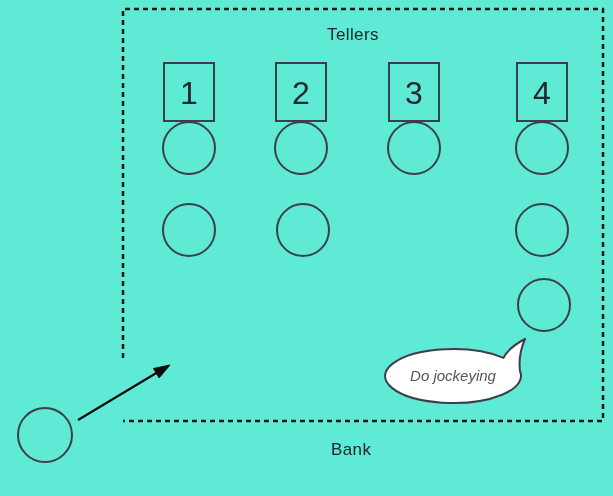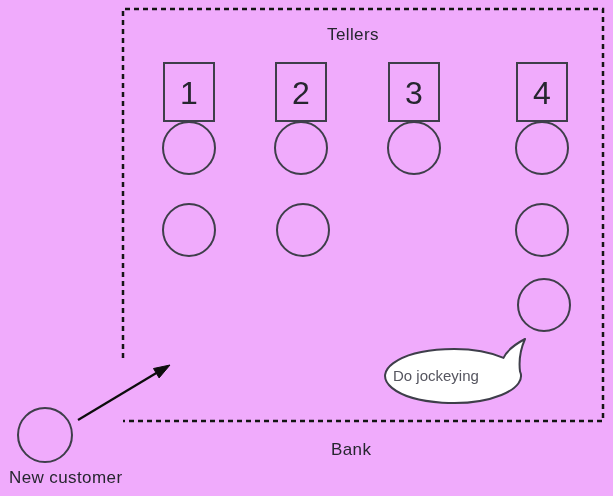--- a/index.html
+++ b/index.html
@@ -4,21 +4,21 @@
 <style>
   html, body {
     margin: 0;
     padding: 0;
     background: #ffffff;
   }
   .stage {
     position: relative;
     width: 613px;
     height: 496px;
-    background: #f0abfc;
+    background: #5eead4;
     overflow: hidden;
     font-family: "Liberation Sans", sans-serif;
   }
   .stage svg {
     position: absolute;
     left: 0;
     top: 0;
   }
   .sketch {
     fill: none;
@@ -65,24 +65,26 @@
     box-sizing: border-box;
     color: #26262f;
     font-size: 32px;
     line-height: 1;
   }
   .bubble-text {
     position: absolute;
     left: 393px;
     top: 368px;
     width: 120px;
+    text-align: center;
     color: #55555f;
     font-size: 15px;
     white-space: nowrap;
     line-height: 1.1;
+    font-style: italic;
   }
 </style>
 </head>
 <body>
 
 <div class="stage">
 
   <svg width="613" height="496" viewBox="0 0 613 496">
 
     <path class="dashedline" d="M123 358 L123 9 L603 9 L603 421 L123 421"></path>
@@ -116,15 +118,14 @@
 
   <div class="teller-number" style="left:164px;">1</div>
   <div class="teller-number" style="left:276px;">2</div>
   <div class="teller-number" style="left:389px;">3</div>
   <div class="teller-number" style="left:517px;">4</div>
 
   <div class="bubble-text">Do jockeying</div>
 
   <div class="label" style="left:331px; top:441px;">Bank</div>
 
-  <div class="label" style="left:9px; top:469px;">New customer</div>
 
 </div>
 
 </body></html>

